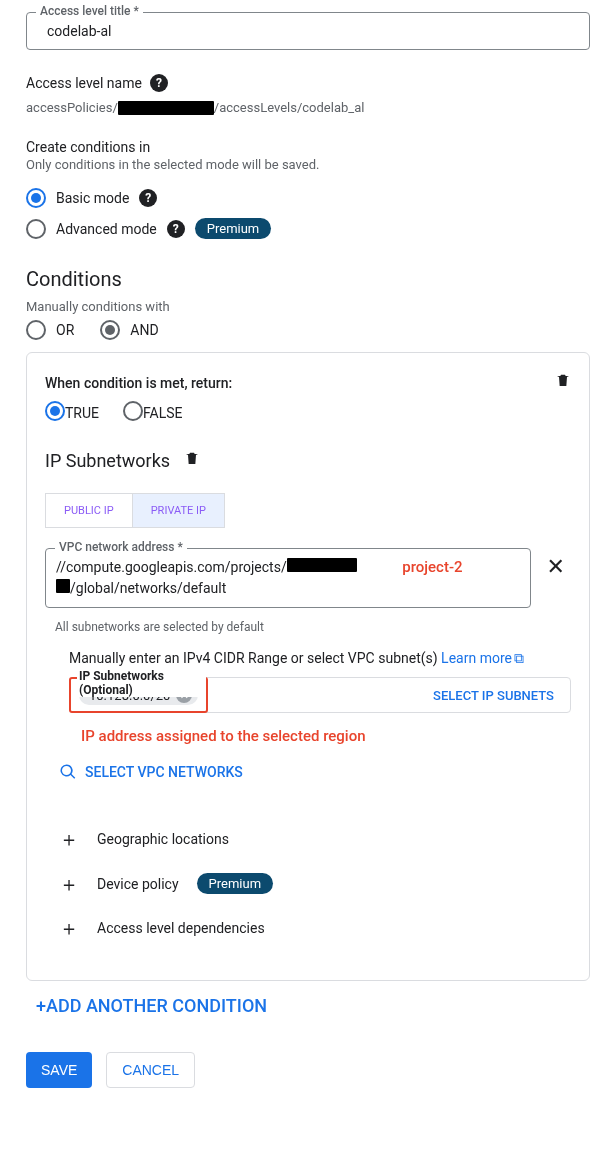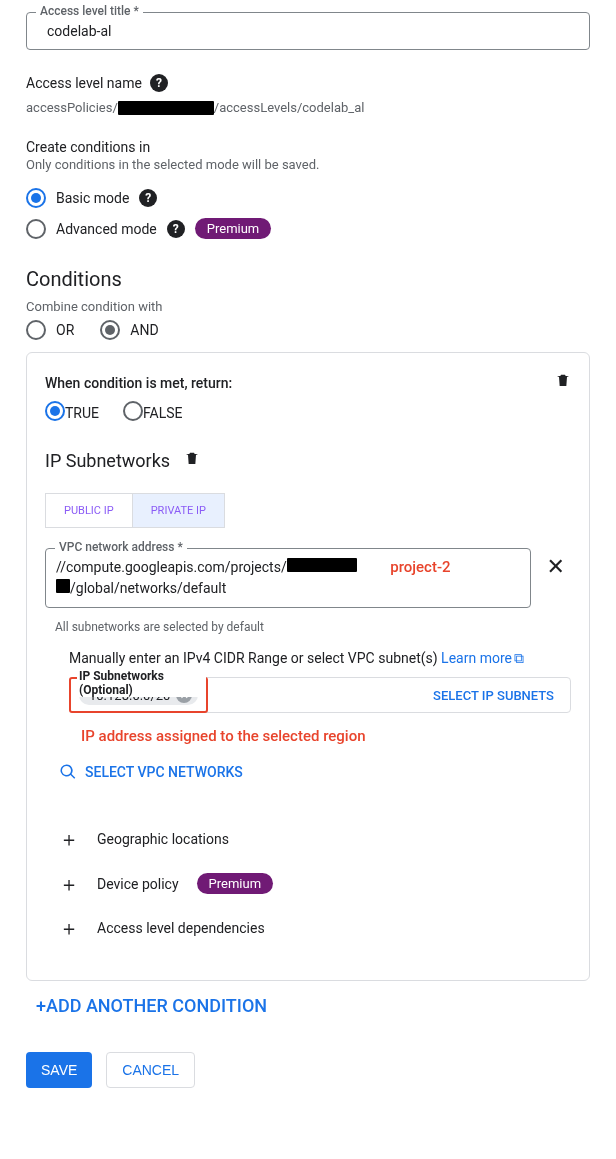--- a/index.html
+++ b/index.html
@@ -107,21 +107,21 @@
     }
     .radio-outer.selected { border-color: #1a73e8; }
     .radio-outer.selected .radio-inner {
       width: 10px; height: 10px;
       background: #1a73e8;
       border-radius: 50%;
     }
     .radio-outer .radio-inner { display: block; }
     
     .premium-pill {
-      background: #701a75;
+      background: #0c4a6e;
       color: #fff;
       border-radius: 12px;
       padding: 3px 12px;
       font-size: 13px;
     }
     
     .h2 {
       font-size: 20px;
       font-weight: 400;
       margin: 28px 0 8px 0;
@@ -178,21 +178,21 @@
     .vpc-field-wrap { flex: 1; position: relative; }
     .annot {
       color: #e8442c;
       font-weight: 500;
       font-size: 15px;
       text-shadow: 0 0 2px #fff, 0 0 2px #fff;
     }
     .annot.project {
       position: absolute;
       top: 10px;
-      right: 80px;
+      right: 68px;
       pointer-events: none;
     }
     .close-x {
       font-size: 22px;
       cursor: pointer;
       padding: 6px;
     }
     .micro { font-size: 12px; color: #5f6368; margin-left: 10px; margin-bottom: 16px; }
     
     .subnet-block { margin-left: 24px; }
@@ -335,21 +335,21 @@
   <div class="radio-row">
     <span class="radio-outer">
         <span class="radio-inner"></span>
       </span>
     <span>Advanced mode</span>
     <span class="help-icon">?</span>
     <span class="premium-pill">Premium</span>
   </div>
 
   <div class="h2">Conditions</div>
-  <div class="combine-label">Combine condition with</div>
+  <div class="combine-label">Manually conditions with</div>
   <div class="combine-row">
     <span class="radio-outer">
         <span class="radio-inner"></span>
       </span>
     <span>OR</span>
     <span style="width:6px"></span>
     <span class="radio-outer filled">
         <span class="radio-inner"></span>
       </span>
     <span>AND</span>

